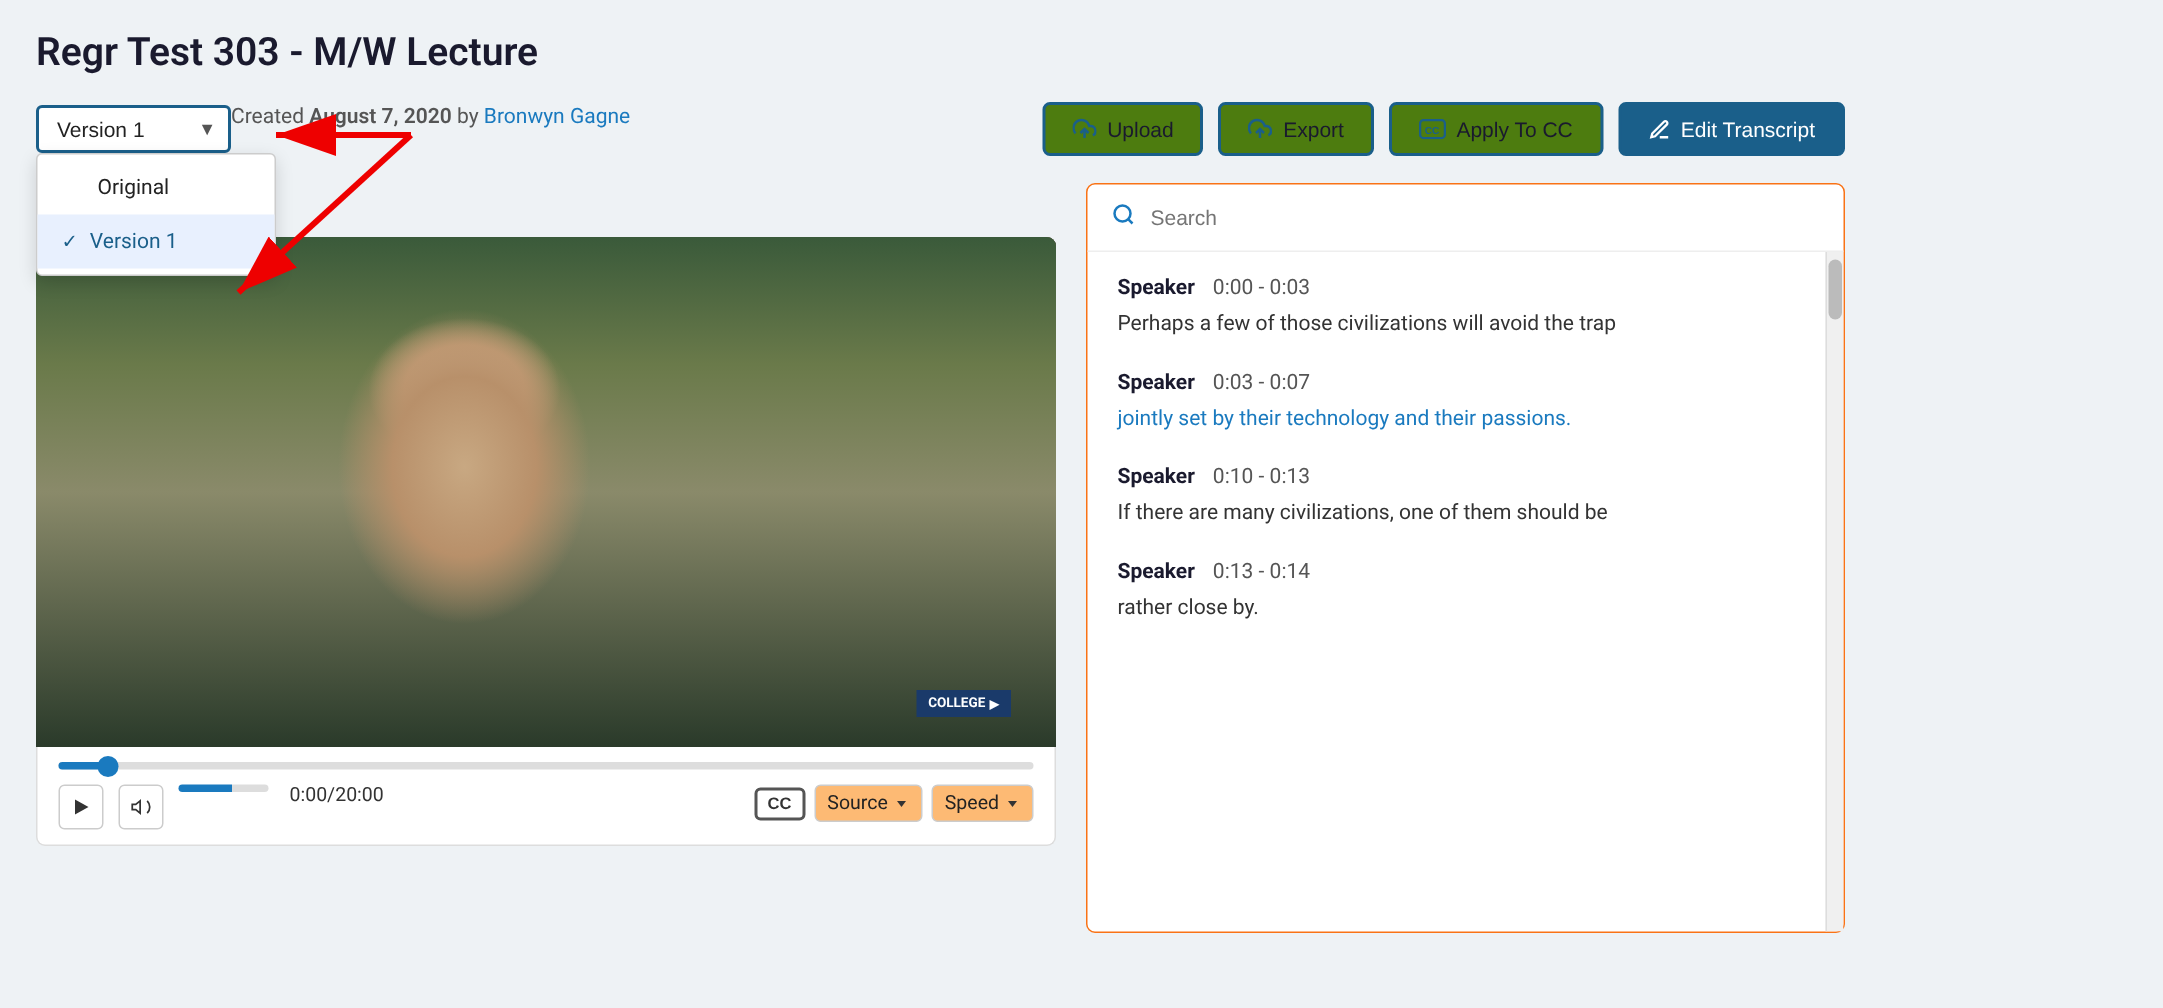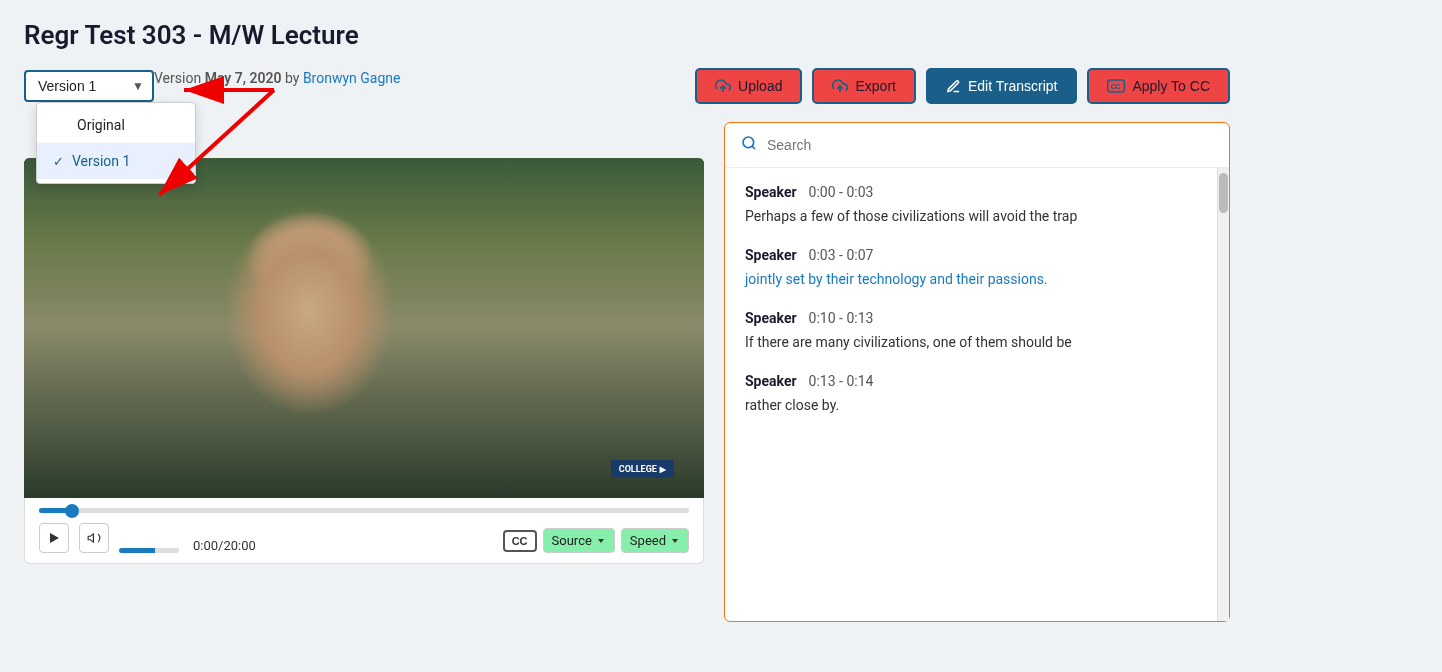--- a/index.html
+++ b/index.html
@@ -50,21 +50,21 @@
       right: 10px;
       top: 50%;
       transform: translateY(-50%);
       pointer-events: none;
       color: #555;
       font-size: 12px;
     }
     .dropdown-menu {
       position: absolute;
       top: 100%;
-      left: 12px;
+      left: 0;
       background: #fff;
       border: 1px solid #ccc;
       border-radius: 4px;
       box-shadow: 0 4px 12px rgba(0,0,0,0.15);
       z-index: 100;
       min-width: 160px;
       padding: 4px 0;
     }
     .dropdown-item {
       padding: 10px 16px;
@@ -101,21 +101,21 @@
     .btn {
       display: flex;
       align-items: center;
       gap: 7px;
       padding: 8px 18px;
       border-radius: 5px;
       font-size: 14px;
       font-weight: 500;
       cursor: pointer;
       border: 2px solid #1a5f8a;
-      background: #ef4444;
+      background: #4d7c0f;
       color: #1a1a2e;
     }
     .btn-primary {
       background: #1a5f8a;
       color: #fff;
       border-color: #1a5f8a;
     }
     .btn svg {
       flex-shrink: 0;
     }
@@ -201,21 +201,21 @@
       height: 14px;
       background: #1a7abf;
       border-radius: 50%;
       position: absolute;
       left: 5%;
       top: 50%;
       transform: translate(-50%, -50%);
     }
     .controls-row {
       display: flex;
-      align-items: flex-end;
+      align-items: flex-start;
       gap: 10px;
     }
     .ctrl-btn {
       width: 30px;
       height: 30px;
       border: 1px solid #ccc;
       border-radius: 4px;
       background: #fff;
       display: flex;
       align-items: center;
@@ -250,21 +250,21 @@
       cursor: pointer;
       color: #333;
     }
     .dropdown-ctrl {
       display: flex;
       align-items: center;
       gap: 4px;
       border: 1px solid #ccc;
       border-radius: 4px;
       padding: 4px 8px;
-      background: #86efac;
+      background: #fdba74;
       cursor: pointer;
       font-size: 13px;
     }
     .transcript-panel {
       flex: 1;
       background: #fff;
       border-radius: 6px;
       border: 1px solid #f97316;
       min-height: 500px;
       display: flex;
@@ -393,22 +393,22 @@
             </marker>
           </defs>
 
           <line x1="260" y1="50" x2="170" y2="50" stroke="#e00" stroke-width="4" marker-end="url(#arrowhead1)"></line>
 
           <line x1="260" y1="50" x2="145" y2="155" stroke="#e00" stroke-width="4" marker-end="url(#arrowhead2)"></line>
         </svg>
       </div>
 
       <div class="created-info">
-        <span>Version</span>
-        <span class="bold">May 7, 2020</span>
+        <span>Created</span>
+        <span class="bold">August 7, 2020</span>
         <span>by</span>
         <span class="link">Bronwyn Gagne</span>
       </div>
     </div>
 
     <div class="top-bar-right">
       <button class="btn">
         <svg width="16" height="16" viewBox="0 0 24 24" fill="none" stroke="#1a5f8a" stroke-width="2.5">
           <polyline points="16 16 12 12 8 16"></polyline>
           <line x1="12" y1="12" x2="12" y2="21"></line>
@@ -417,33 +417,33 @@
         <span>Upload</span>
       </button>
       <button class="btn">
         <svg width="16" height="16" viewBox="0 0 24 24" fill="none" stroke="#1a5f8a" stroke-width="2.5">
           <polyline points="16 16 12 12 8 16"></polyline>
           <line x1="12" y1="12" x2="12" y2="21"></line>
           <path d="M20.39 18.39A5 5 0 0 0 18 9h-1.26A8 8 0 1 0 3 16.3"></path>
         </svg>
         <span>Export</span>
       </button>
+      <button class="btn">
+        <svg width="18" height="14" viewBox="0 0 24 18">
+          <rect x="1" y="1" width="22" height="16" rx="3" ry="3" fill="none" stroke="#1a5f8a" stroke-width="2"></rect>
+          <text x="5" y="13" font-size="9" font-weight="bold" fill="#1a5f8a">CC</text>
+        </svg>
+        <span>Apply To CC</span>
+      </button>
       <button class="btn btn-primary">
         <svg width="15" height="15" viewBox="0 0 24 24" fill="none" stroke="#fff" stroke-width="2.5">
           <path d="M12 20h9"></path>
           <path d="M16.5 3.5a2.121 2.121 0 0 1 3 3L7 19l-4 1 1-4L16.5 3.5z"></path>
         </svg>
         <span>Edit Transcript</span>
-      </button>
-      <button class="btn">
-        <svg width="18" height="14" viewBox="0 0 24 18">
-          <rect x="1" y="1" width="22" height="16" rx="3" ry="3" fill="none" stroke="#1a5f8a" stroke-width="2"></rect>
-          <text x="5" y="13" font-size="9" font-weight="bold" fill="#1a5f8a">CC</text>
-        </svg>
-        <span>Apply To CC</span>
       </button>
     </div>
   </div>
 
   <div class="main-content">
 
     <div class="video-panel">
       <div class="video-container">
         <div class="video-placeholder">
           <div class="video-person"></div>

